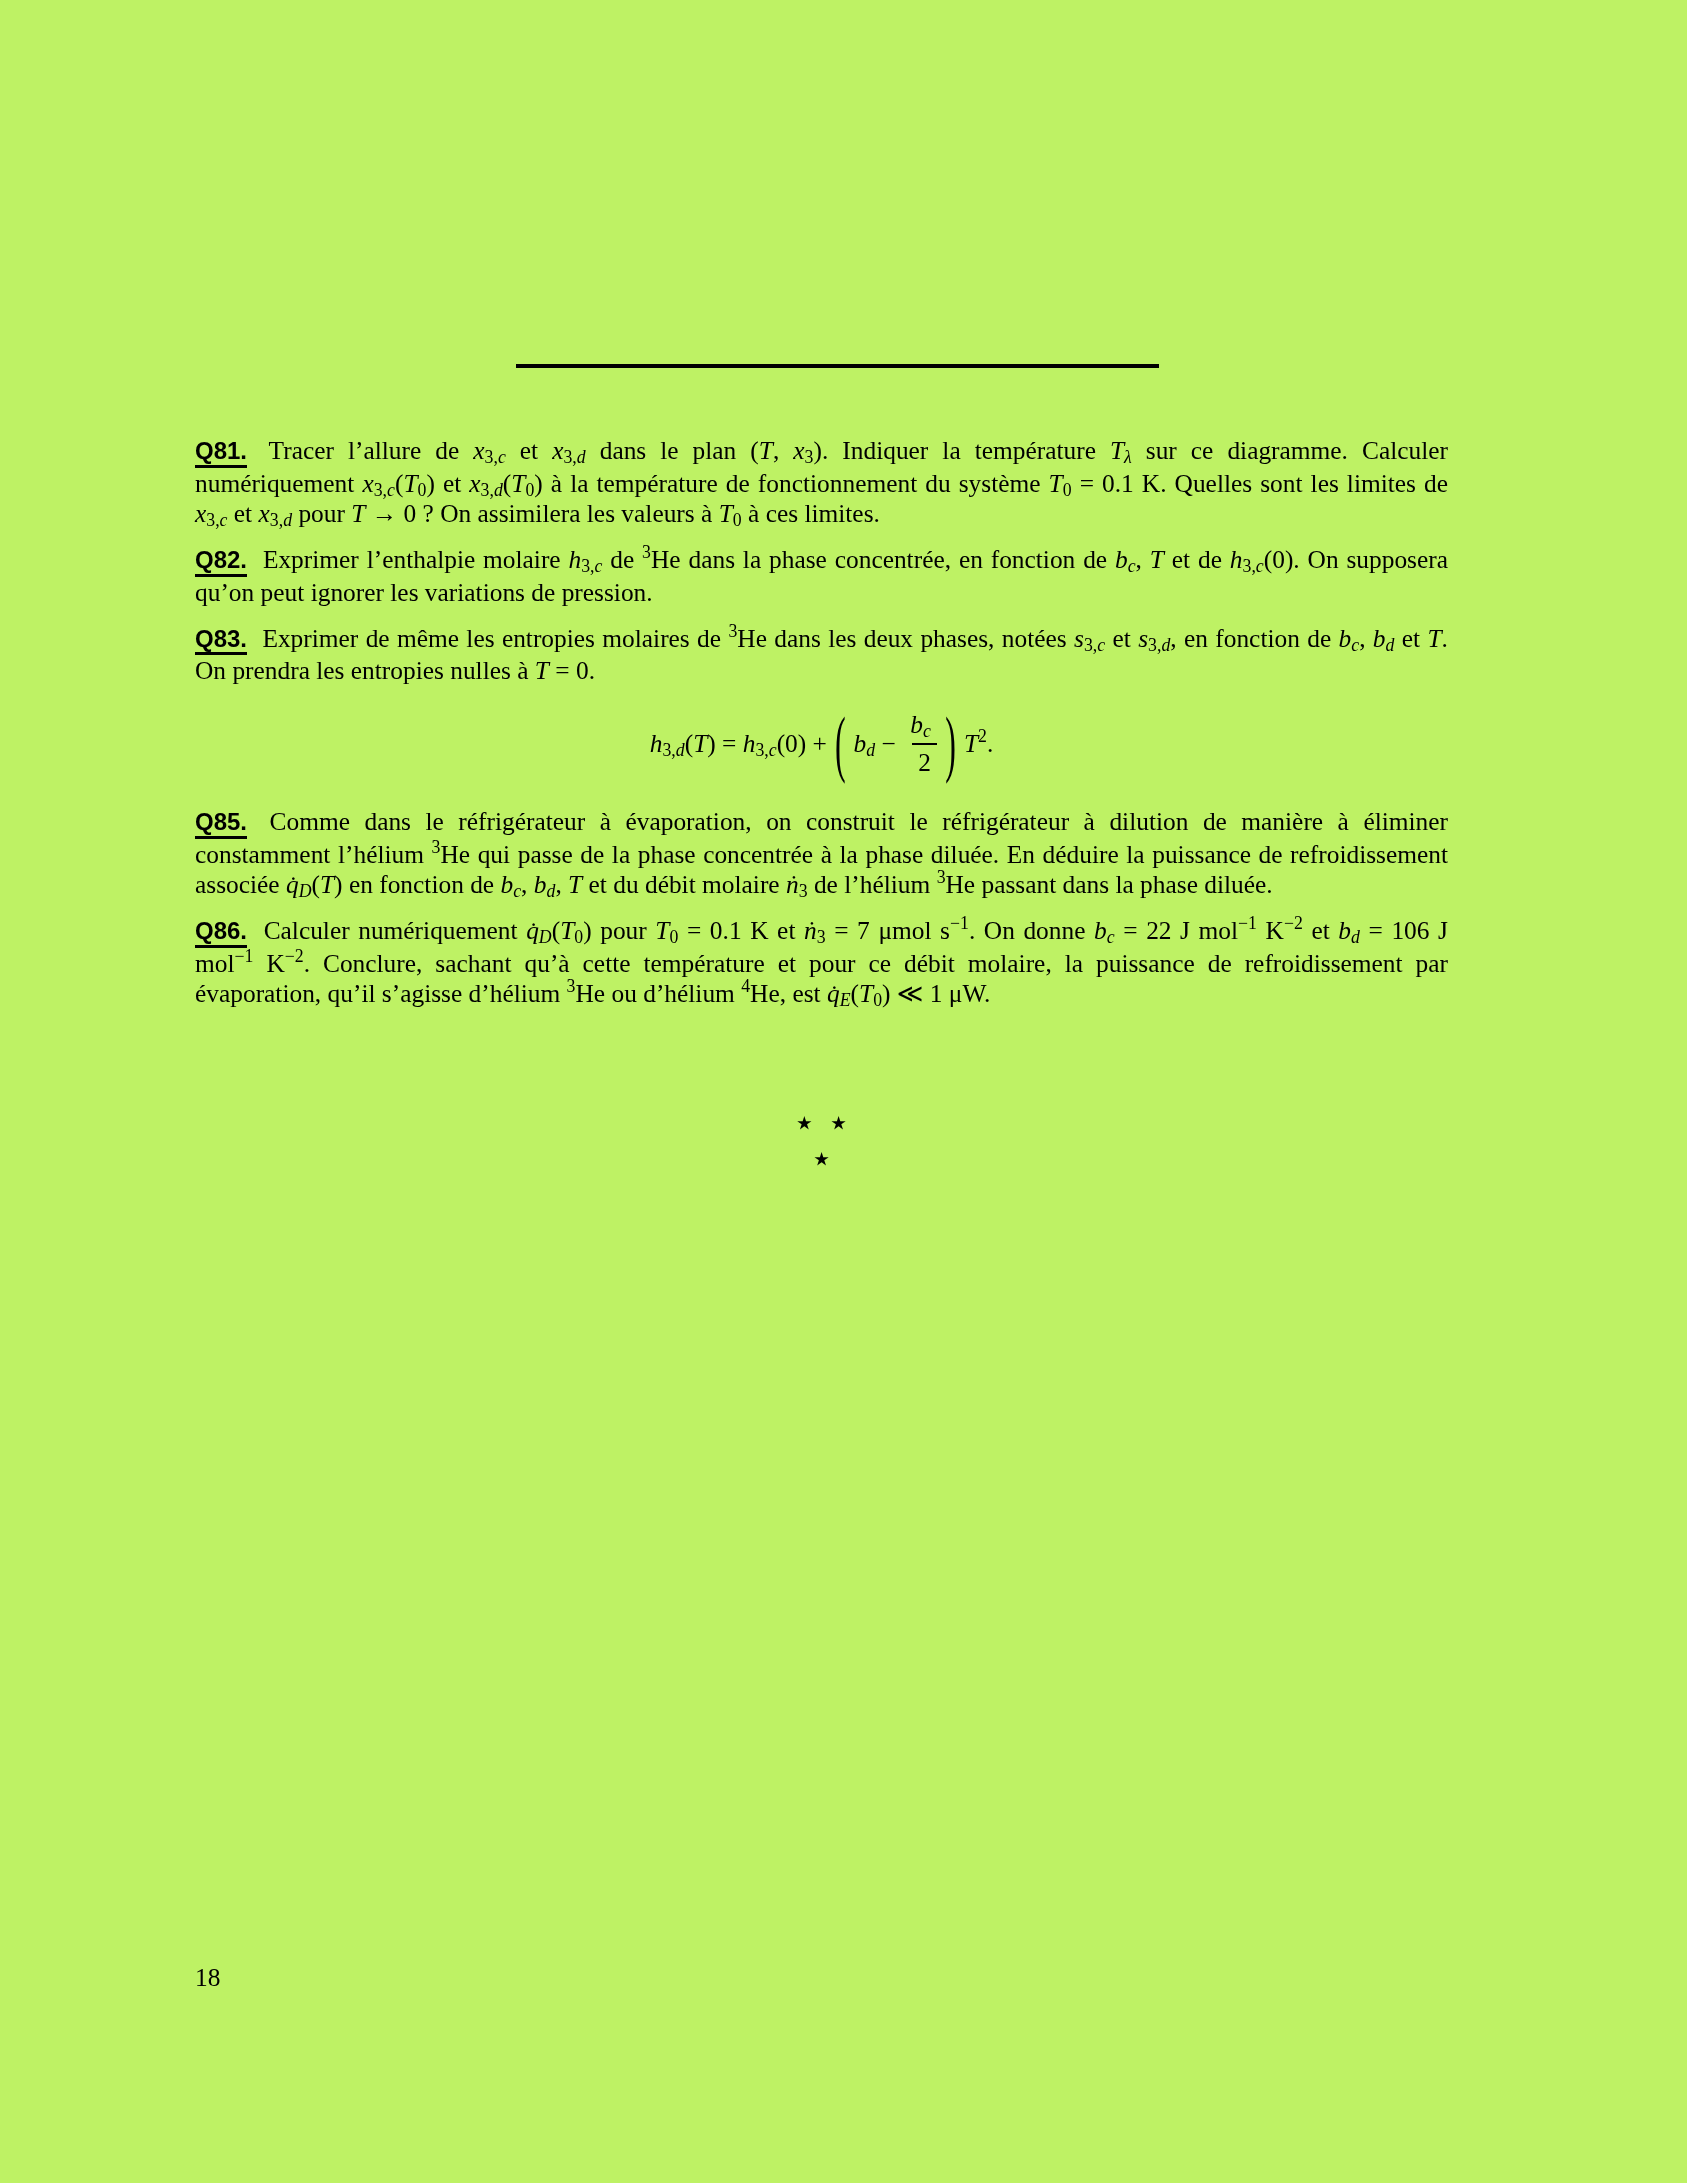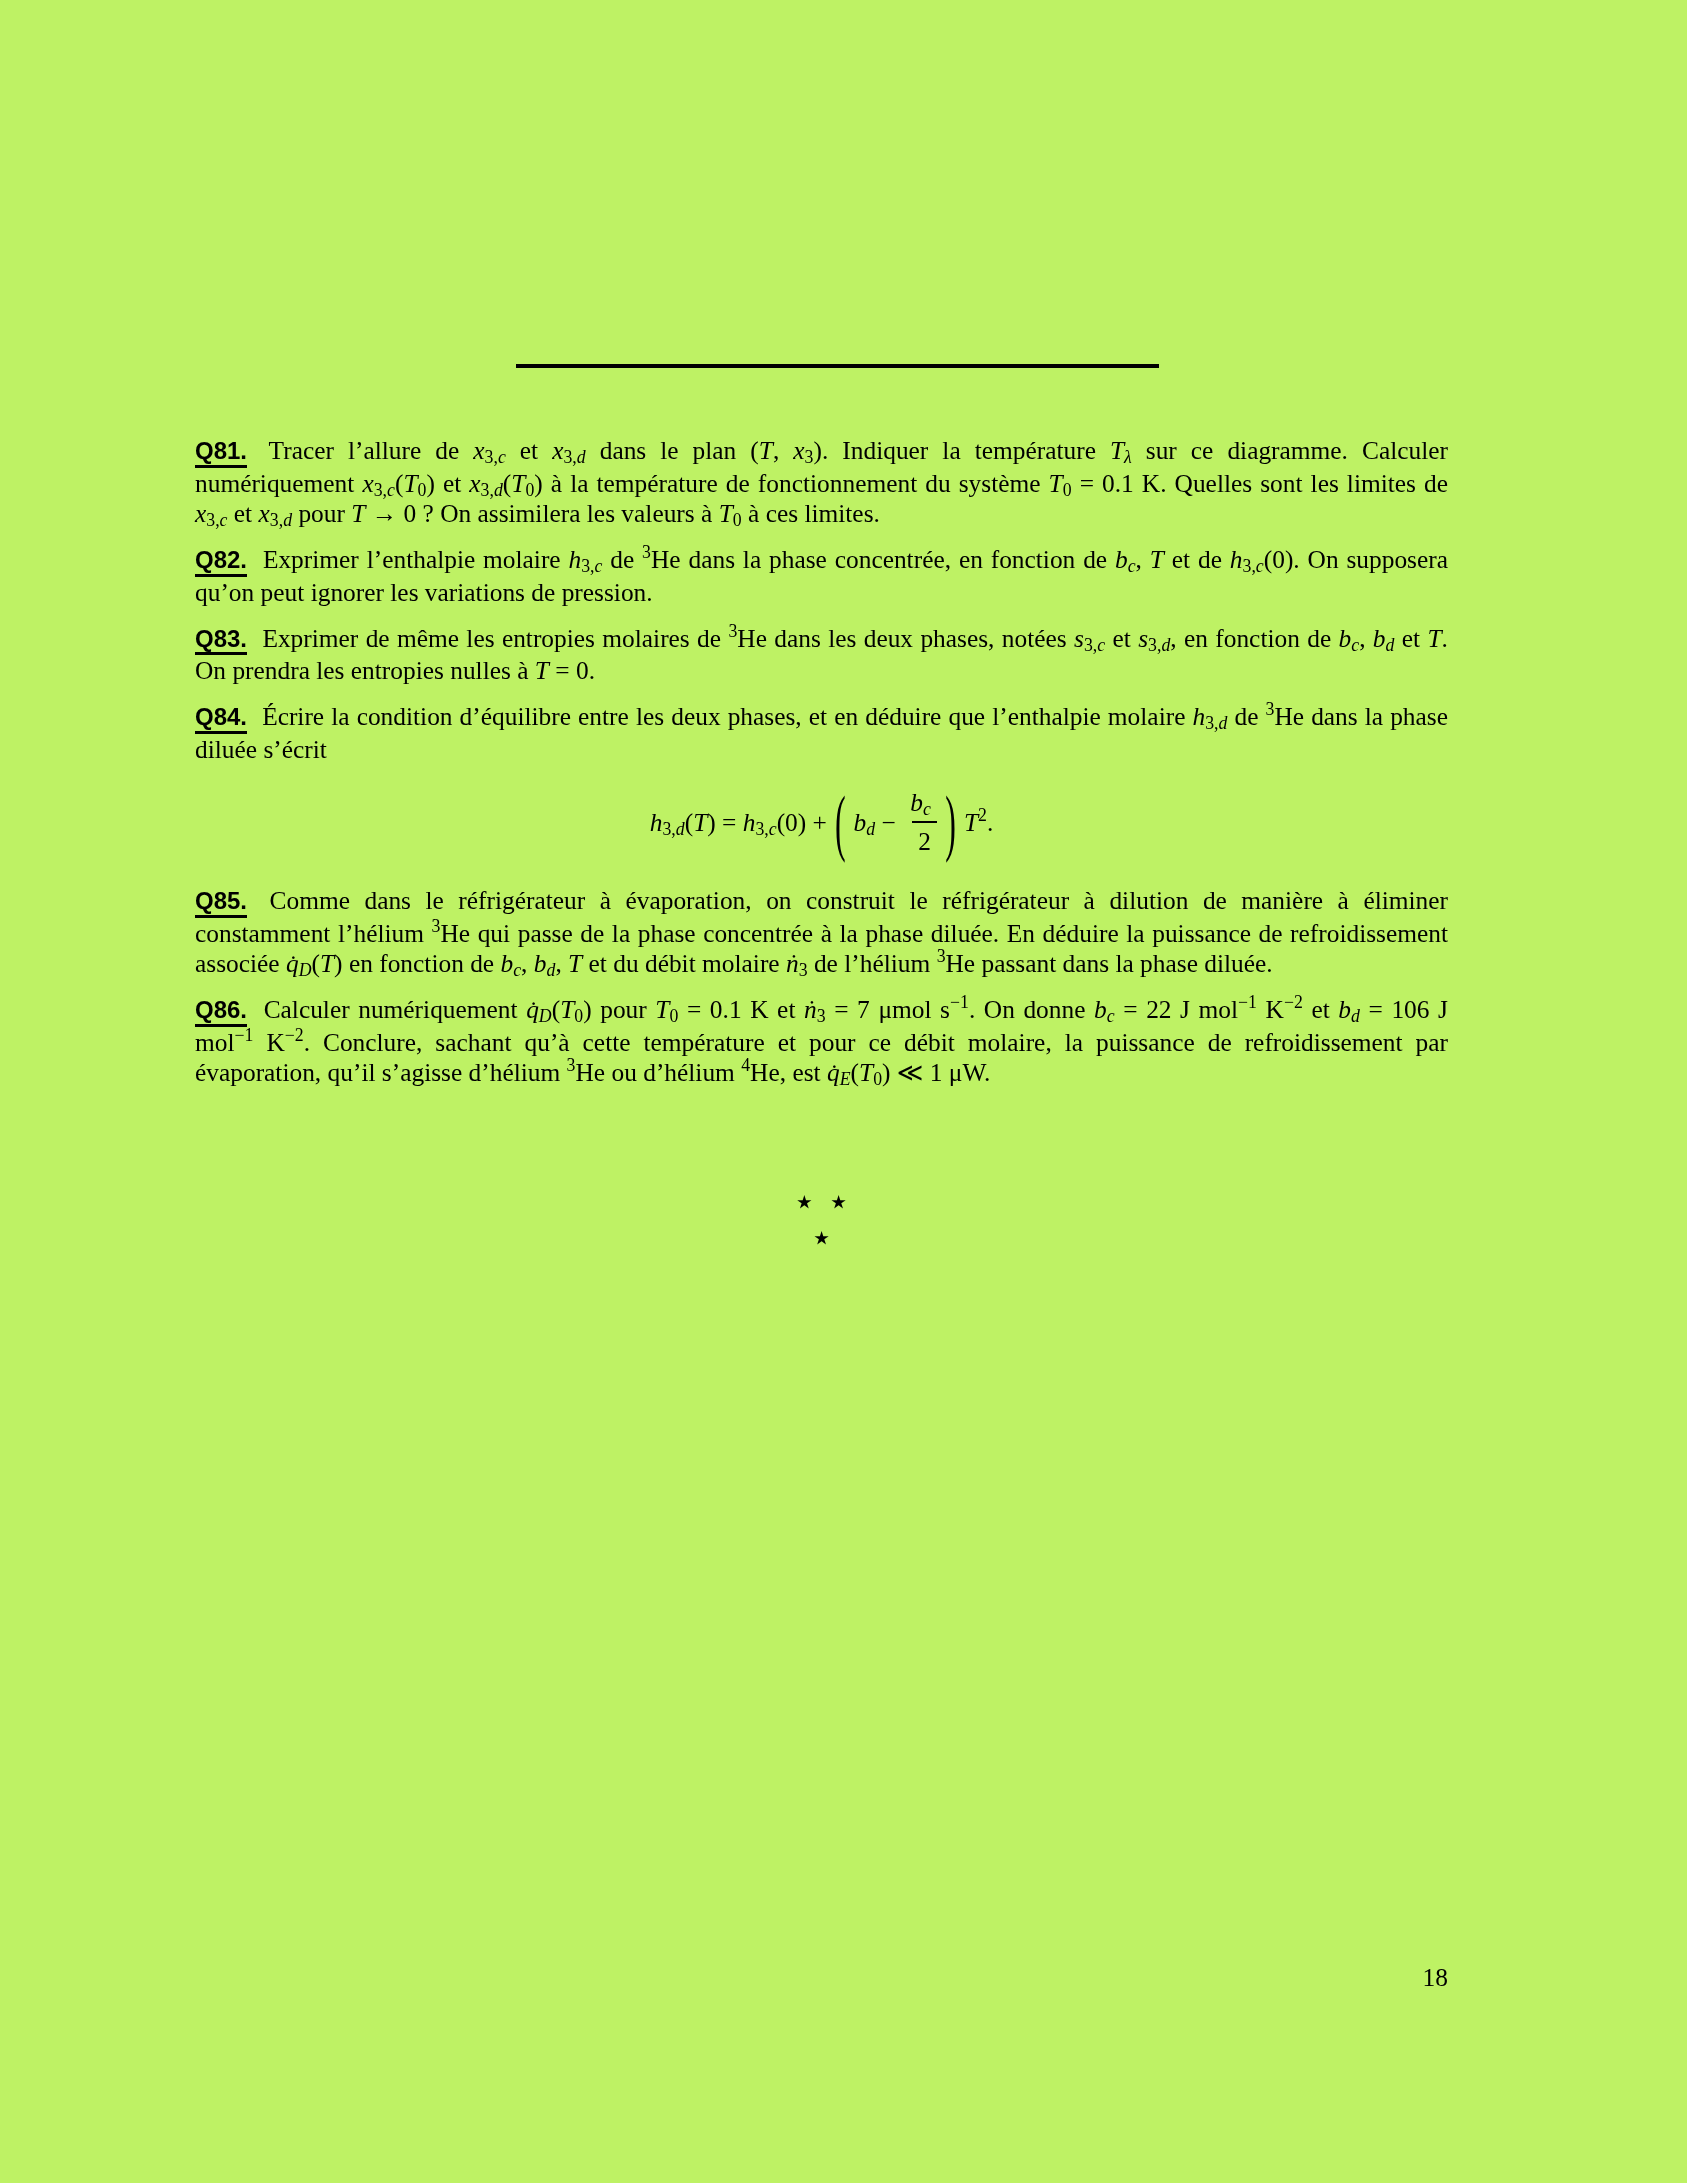--- a/index.html
+++ b/index.html
@@ -85,21 +85,21 @@
   .stars-row {
     display: flex;
     gap: 11px;
     justify-content: center;
   }
   .page-number {
     position: absolute;
     left: 195px;
     top: 1963px;
     width: 1253px;
-    text-align: right;
+    text-align: left;
     font-size: 25.4px;
   }
 </style>
 </head>
 <body>
 
 <div class="page">
 
   <div class="divider"></div>
 
@@ -113,24 +113,20 @@
     <p class="q">
       <span class="qlabel">Q82.</span>
       <span class="qbody">Exprimer l’enthalpie molaire <i>h</i><sub>3,<i>c</i></sub> de <sup>3</sup>He dans la phase concentrée, en fonction de <i>b</i><sub><i>c</i></sub>, <i>T</i> et de <i>h</i><sub>3,<i>c</i></sub>(0). On supposera qu’on peut ignorer les variations de pression.</span>
     </p>
 
     <p class="q">
       <span class="qlabel">Q83.</span>
       <span class="qbody">Exprimer de même les entropies molaires de <sup>3</sup>He dans les deux phases, notées <i>s</i><sub>3,<i>c</i></sub> et <i>s</i><sub>3,<i>d</i></sub>, en fonction de <i>b</i><sub><i>c</i></sub>, <i>b</i><sub><i>d</i></sub> et <i>T</i>. On prendra les entropies nulles à <i>T</i> = 0.</span>
     </p>
 
-    <p class="q">
-      <span class="qlabel">Q84.</span>
-      <span class="qbody">Écrire la condition d’équilibre entre les deux phases, et en déduire que l’enthalpie molaire <i>h</i><sub>3,<i>d</i></sub> de <sup>3</sup>He dans la phase diluée s’écrit</span>
-    </p>
 
     <div class="equation">
       <span class="eqpart"><i>h</i><sub>3,<i>d</i></sub>(<i>T</i>) = <i>h</i><sub>3,<i>c</i></sub>(0) +</span>
       <span class="bigparen">(</span>
       <span class="eqpart"><i>b</i><sub><i>d</i></sub> −</span>
       <span class="frac">
         <span class="num"><i>b</i><sub><i>c</i></sub></span>
         <span class="den">2</span>
       </span>
       <span class="bigparen">)</span>

